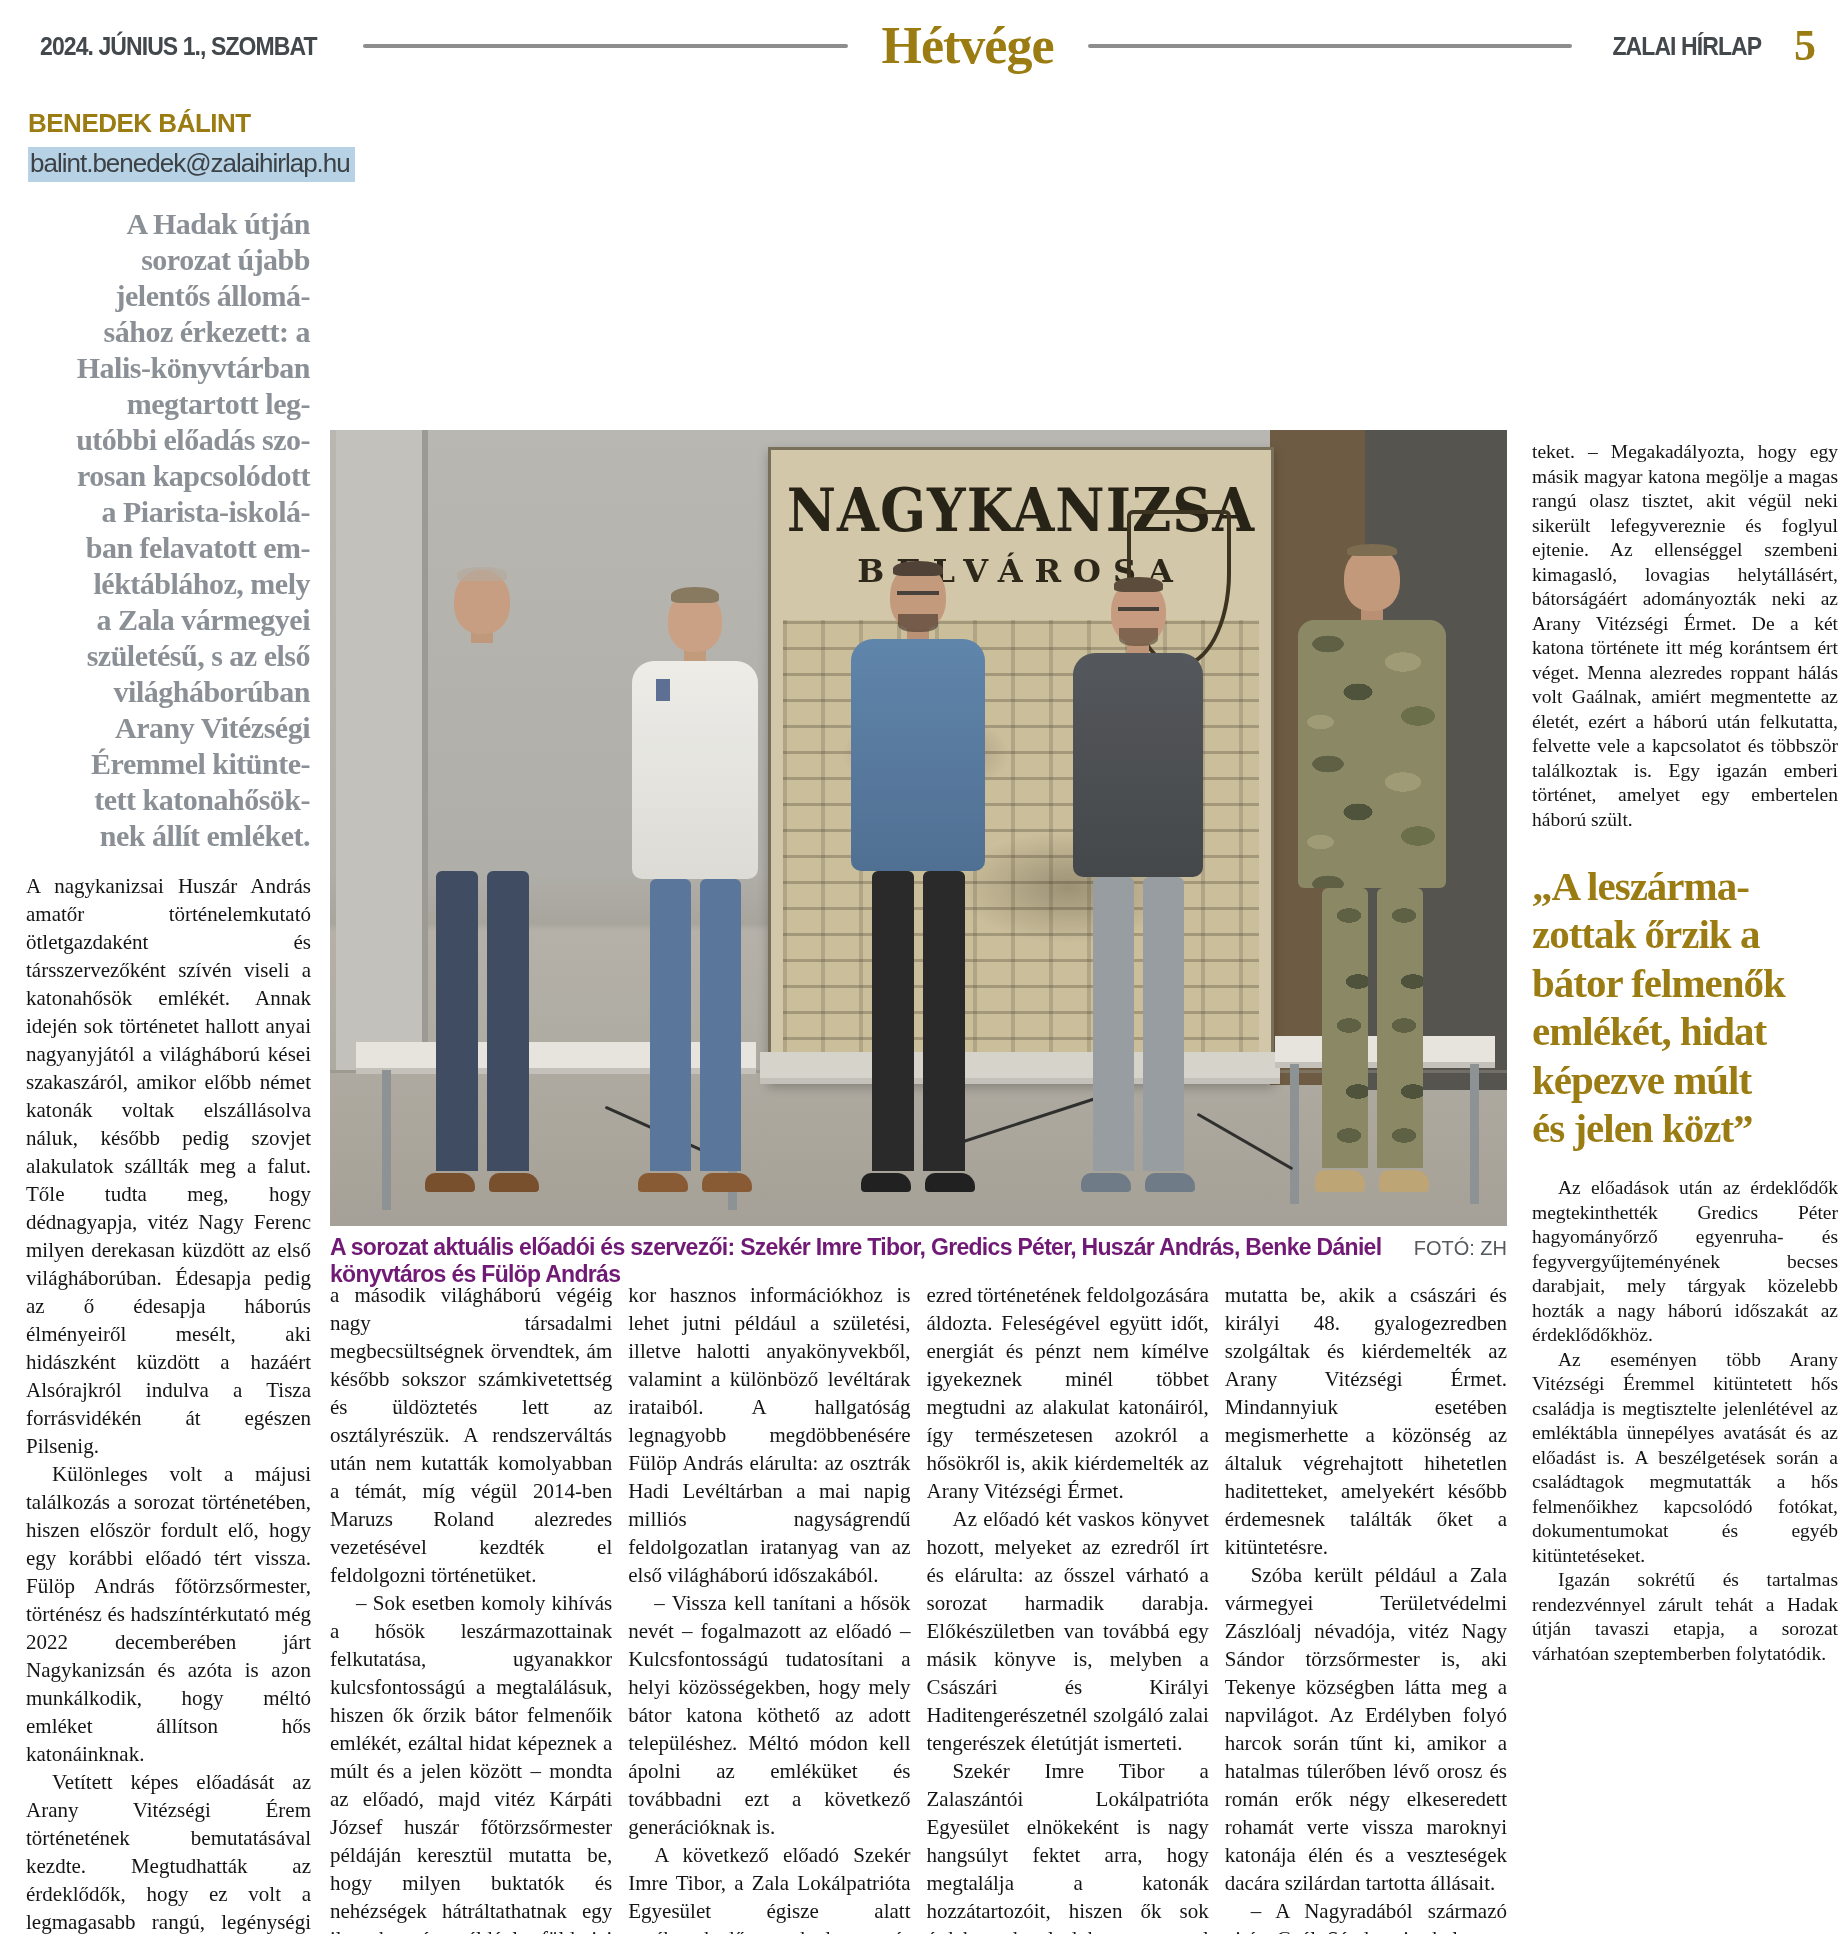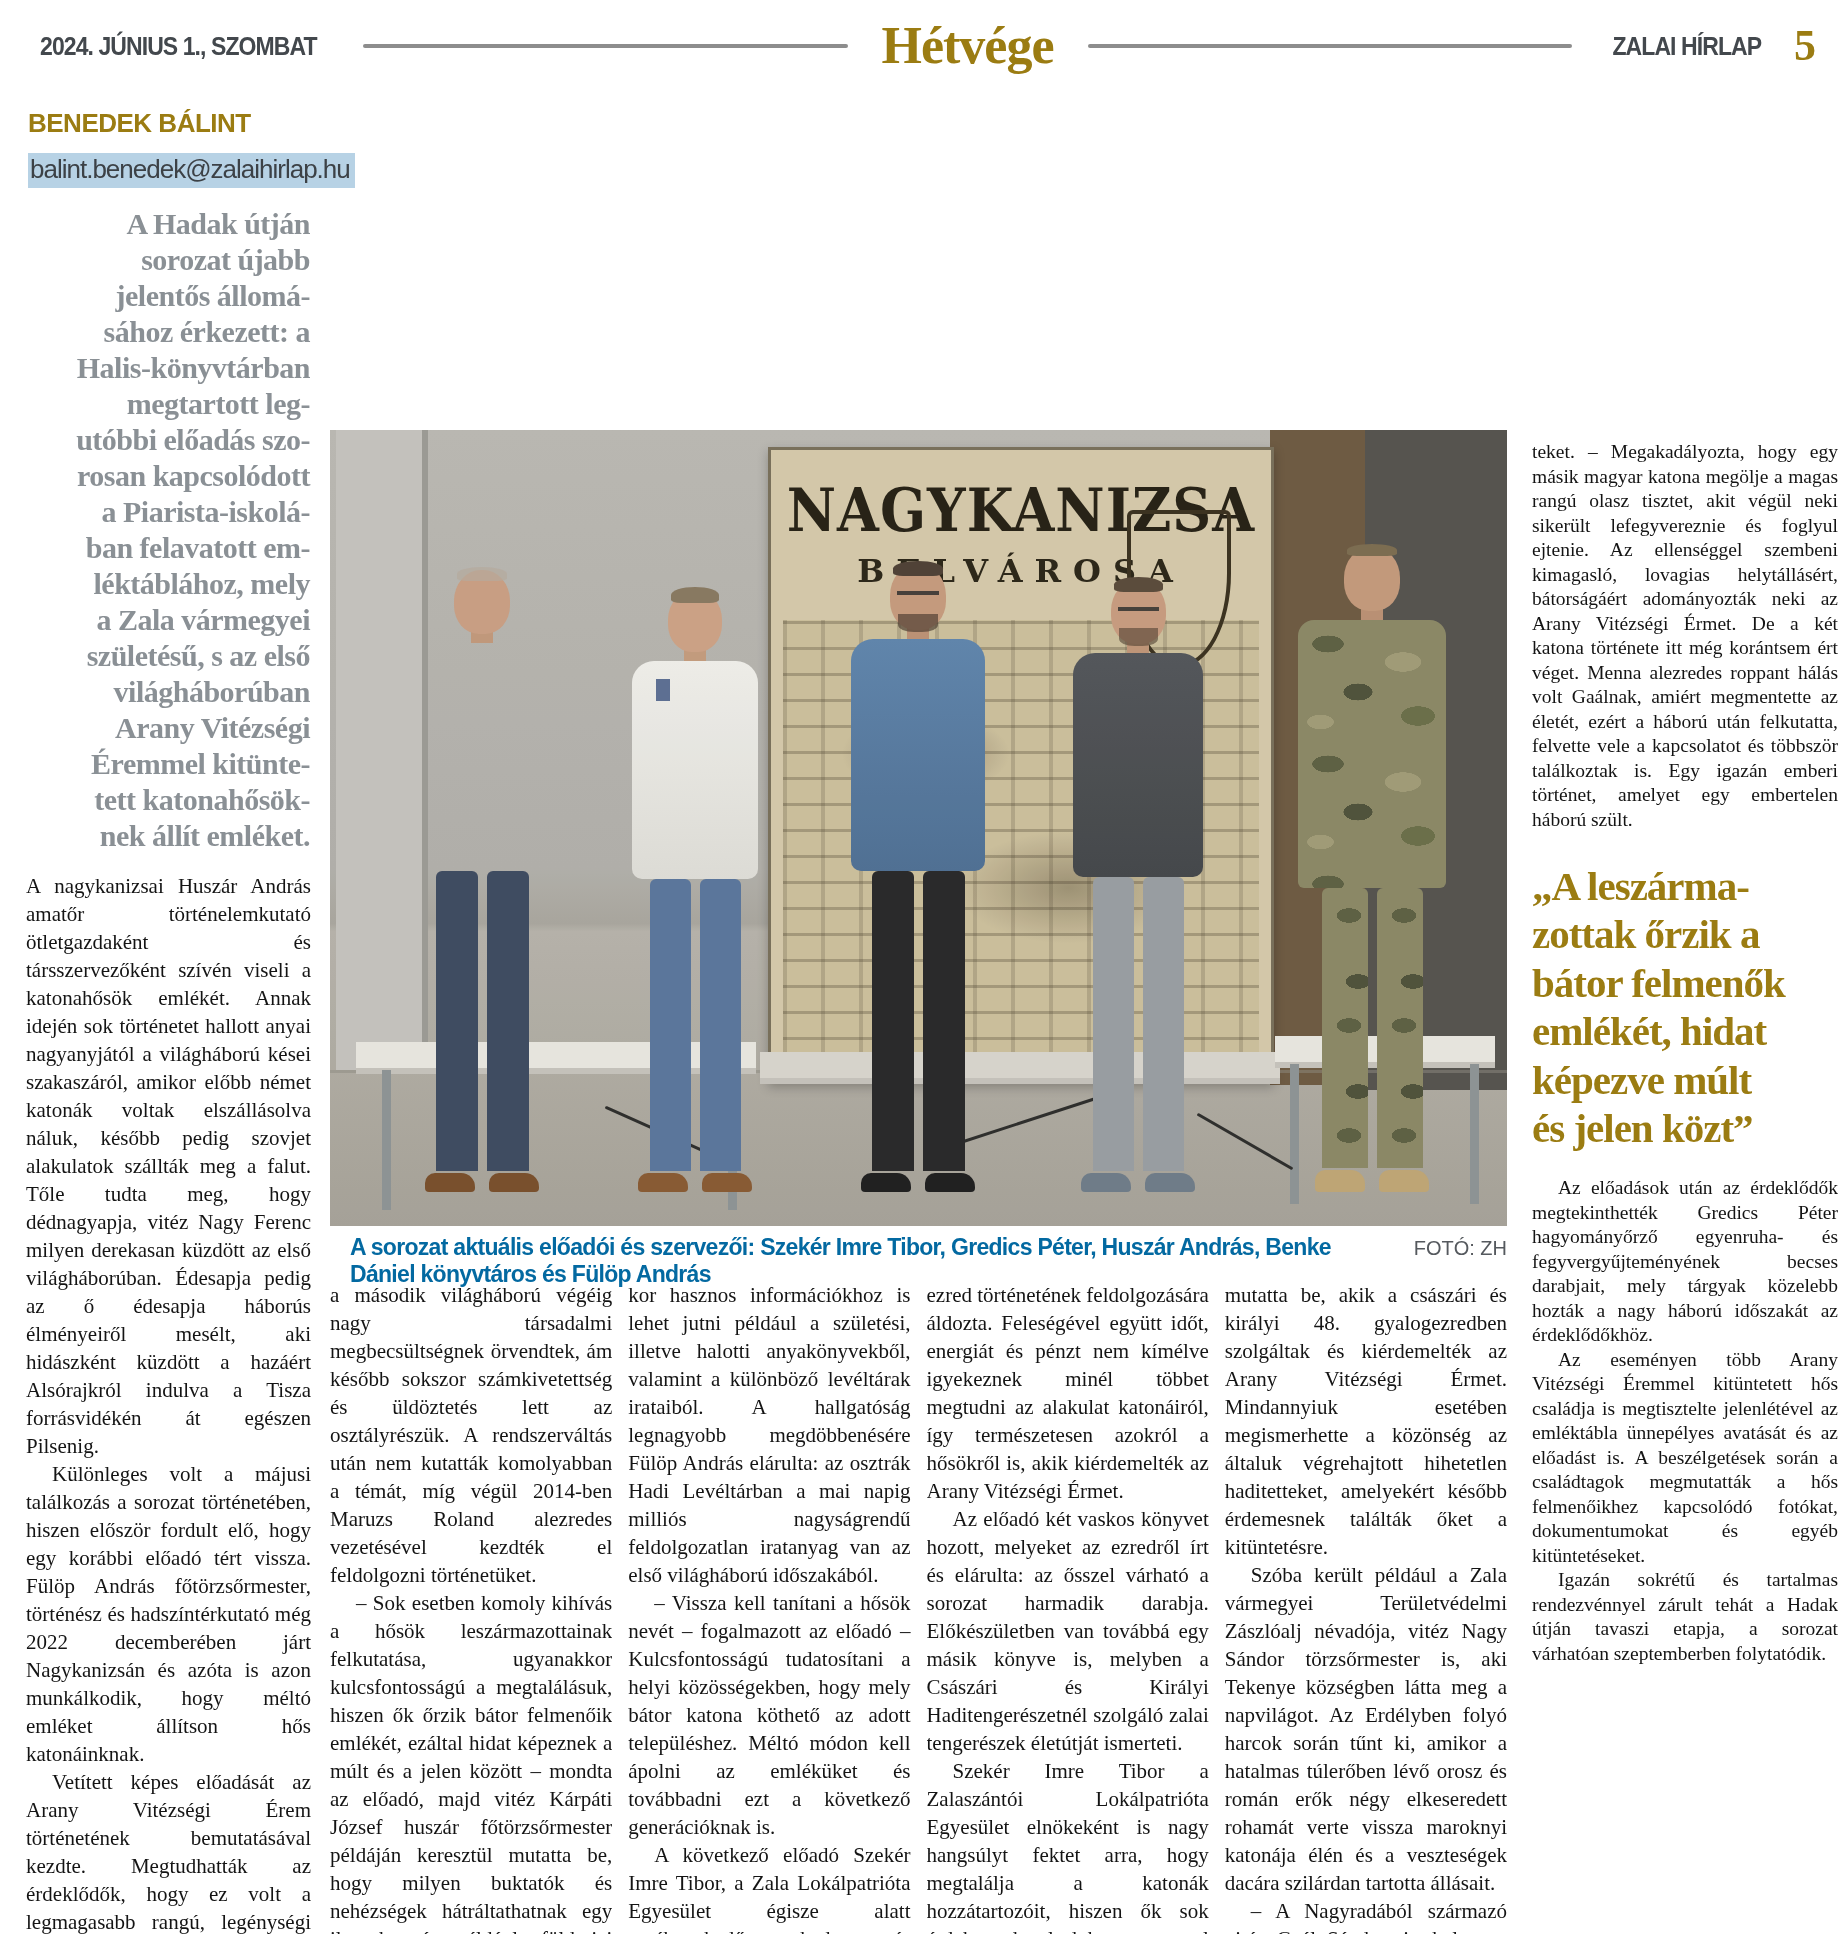--- a/index.html
+++ b/index.html
@@ -14,21 +14,21 @@
   .m-rule{flex:1;height:4px;background:#8d8d8d;margin:0 22px;border-radius:2px;}
   .m-section{font-family:"Liberation Serif",serif;font-weight:bold;font-size:52px;
             color:var(--accent,#9b7c12);line-height:1;letter-spacing:-1px;}
   .m-page{font-family:"Liberation Serif",serif;font-weight:bold;font-size:44px;
             color:var(--accent,#9b7c12);margin-left:14px;line-height:1;}
 
   
   .byline{position:absolute;left:28px;top:108px;width:300px;}
   .author{font-family:"Liberation Sans",sans-serif;font-weight:bold;font-size:26px;
           color:var(--accent,#9b7c12);letter-spacing:-0.5px;}
-  .email{display:inline-block;margin-top:14px;background:var(--hl,#b7d2e5);
+  .email{display:inline-block;margin-top:8px;background:var(--hl,#b7d2e5);
          font-family:"Liberation Sans",sans-serif;font-size:26px;color:#3c4146;
          letter-spacing:-1px;padding:1px 5px 3px 2px;text-decoration:none;}
 
   
   .headline{position:absolute;left:330px;top:88px;width:1505px;text-align:center;}
   .hl-kicker{display:inline-block;font-weight:bold;font-size:112px;line-height:1;
              letter-spacing:-4px;color:#111;transform:scale(.97,1.22);transform-origin:center top;
              white-space:nowrap;}
   .hl-main{display:inline-block;font-weight:400;font-size:126px;line-height:1;
              letter-spacing:-3px;color:#151515;transform:scale(.97,1.32);transform-origin:center top;
@@ -139,21 +139,21 @@
       background-image:radial-gradient(20px 12px at 30% 25%,#5d6044 0 60%,transparent 61%),
         radial-gradient(22px 12px at 70% 55%,#a39d7a 0 60%,transparent 61%),
         radial-gradient(20px 12px at 40% 85%,#4e523c 0 60%,transparent 61%);
       background-size:90px 110px;}
   .p5 .ph-shoe{background:#c2a878;height:22px;}
 
   
   .caption-row{position:absolute;left:330px;top:1234px;width:1177px;display:flex;
                justify-content:space-between;align-items:baseline;}
   .caption{font-family:"Liberation Sans",sans-serif;font-weight:bold;font-size:23px;
-           letter-spacing:-0.7px;color:#0369a1;margin-left:20px;}
+           letter-spacing:-0.7px;color:#701a75;}
   .credit{font-family:"Liberation Sans",sans-serif;font-size:20px;color:#55595e;
           letter-spacing:0;white-space:nowrap;margin-left:20px;}
 
   
   .cols{position:absolute;left:330px;top:1281px;width:1177px;height:653px;display:flex;gap:16px;}
   .col{flex:1;overflow:hidden;}
 
   
   .rc{position:absolute;left:1532px;top:440px;width:306px;height:1498px;overflow:hidden;}
   .pull-quote{margin:30px 0 24px;white-space:pre-line;font-weight:bold;font-size:41px;

